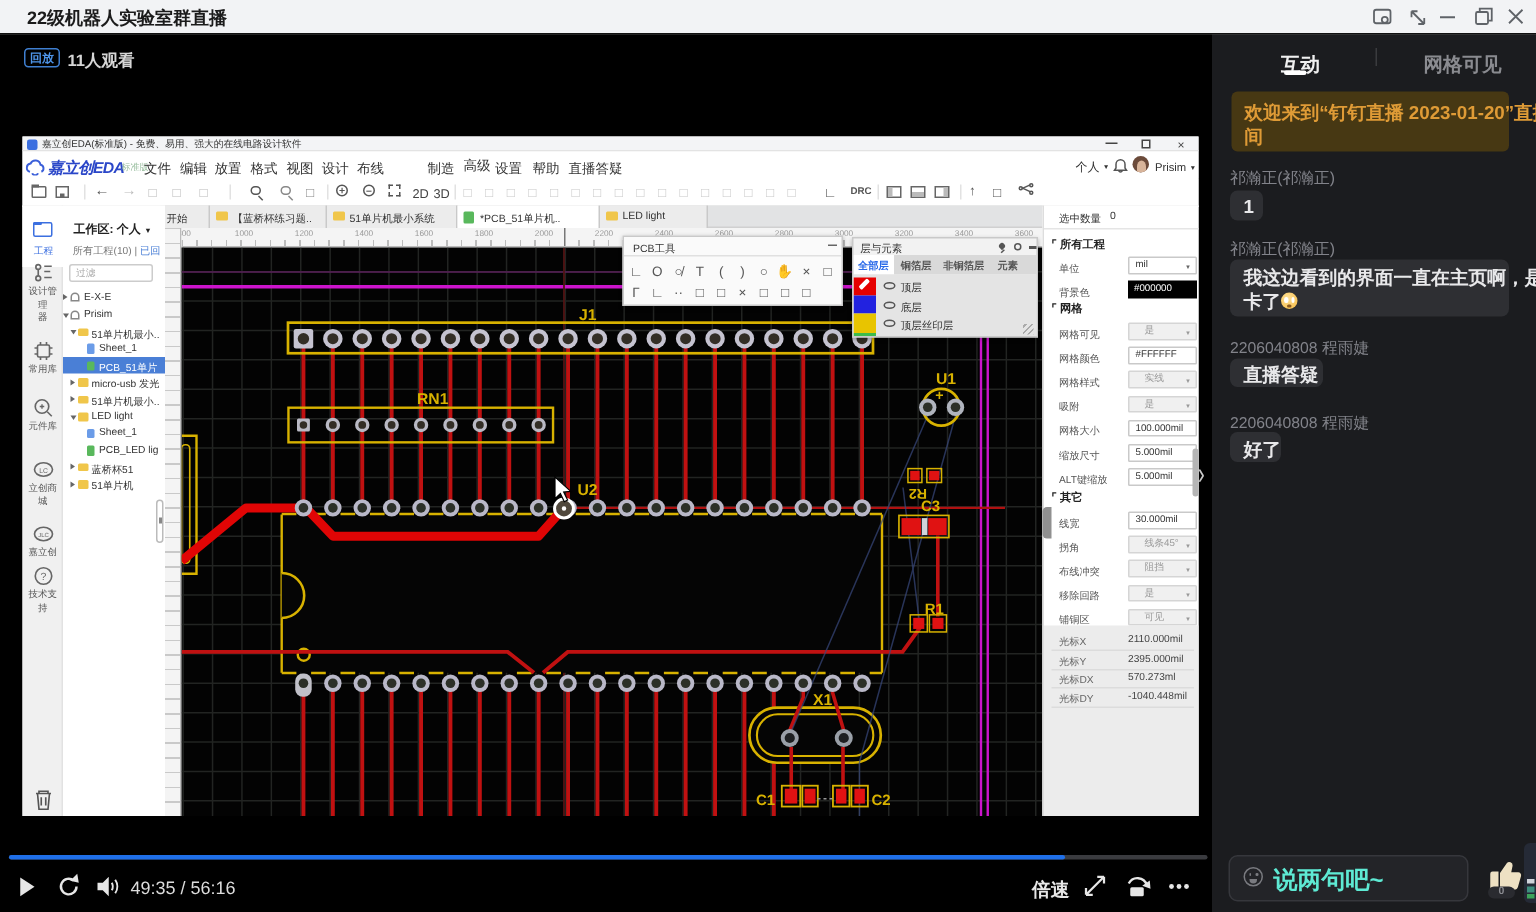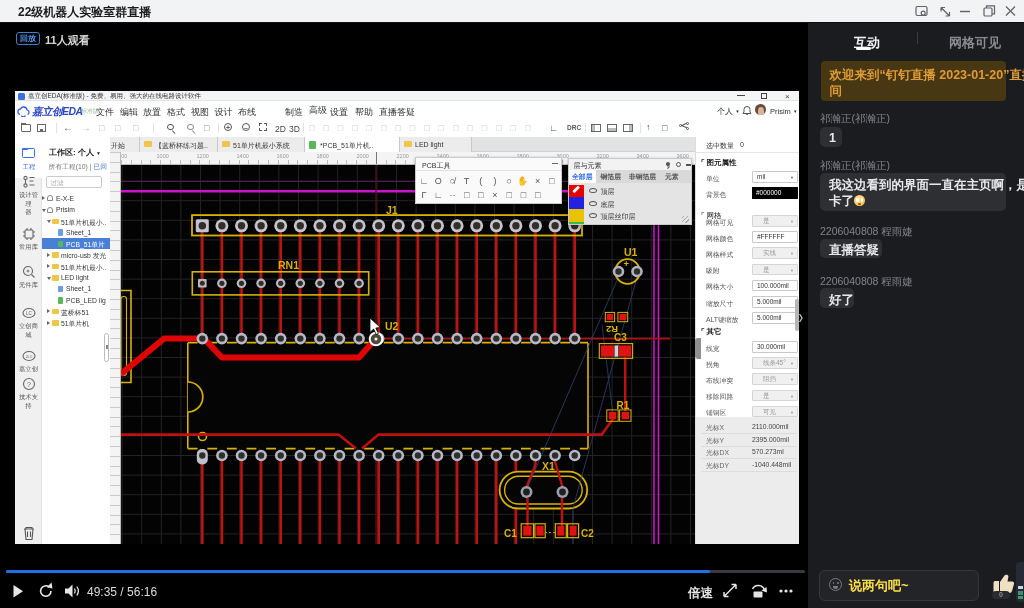--- a/index.html
+++ b/index.html
@@ -622,26 +622,26 @@
       <div class="ab" style="left:20px;top:53.6px;width:8px;height:5px;border:1px solid #555;border-radius:50%"></div>
       <div class="ab" style="left:32px;top:52.6px;font-size:7px;color:#333;white-space:nowrap">顶层丝印层</div>
       <div class="ab" style="left:3.5px;top:29px;width:8px;height:2.5px;background:#fff;transform:rotate(-45deg);border-radius:1px"></div>
       <div class="ab" style="left:0;top:62.4px;width:15.8px;height:4px;background:#3dbb4a"></div>
       <div class="ab" style="right:2px;bottom:1px;width:7px;height:7px;background-image:repeating-linear-gradient(-45deg,transparent 0,transparent 2px,#aaa 2px,#aaa 3px)"></div>
     </div>
     <div class="ab" style="left:680px;top:46px;width:104px;height:407px;background:#fff;border-left:1px solid #ddd;overflow:hidden">
       <div class="ab" style="left:10px;top:4px;font-size:7px;color:#333">选中数量</div>
       <div class="ab" style="left:44px;top:4px;font-size:7px;color:#333">0</div>
       <div class="ab" style="left:0;top:14.5px;width:104px;height:1px;background:#e5e5e5"></div>
-      <div class="ab" style="left:5px;top:20.5px;font-size:7.5px;color:#222;font-weight:bold">⌜ 图元属性</div>
+      <div class="ab" style="left:5px;top:20.5px;font-size:7.5px;color:#222;font-weight:bold">⌜ 所有工程</div>
       <div class="ab" style="left:10px;top:36.5px;font-size:6.8px;color:#555">单位</div>
       <div class="ab" style="left:56px;top:34px;width:46px;height:11.5px;background:#fff;border:1px solid #c9c9c9;border-radius:1px;color:#333;font-size:6.5px;line-height:10px;padding-left:4px">mil<span style="position:absolute;right:3px;top:1px;font-size:4px;color:#666">▼</span></div>
       <div class="ab" style="left:10px;top:52.7px;font-size:6.8px;color:#555">背景色</div>
       <div class="ab" style="left:56px;top:50.2px;width:46px;height:11.5px;background:#000;color:#fff;font-size:6.5px;line-height:11.5px;padding-left:4px">#000000</div>
-      <div class="ab" style="left:5px;top:74px;font-size:7.5px;color:#222;font-weight:normal">⌜ 网格</div>
+      <div class="ab" style="left:5px;top:64px;font-size:7.5px;color:#222;font-weight:bold">⌜ 网格</div>
       <div class="ab" style="left:10px;top:80.5px;font-size:6.8px;color:#555">网格可见</div>
       <div class="ab" style="left:56px;top:78px;width:46px;height:11.5px;background:#f0f0f0;border:1px solid #d5d5d5;border-radius:1px;color:#999;font-size:6.5px;line-height:10px;padding-left:10px">是<span style="position:absolute;right:3px;top:1px;font-size:4px;color:#999">▼</span></div>
       <div class="ab" style="left:10px;top:96.7px;font-size:6.8px;color:#555">网格颜色</div>
       <div class="ab" style="left:56px;top:94.2px;width:46px;height:11.5px;background:#fff;border:1px solid #c9c9c9;border-radius:1px;color:#333;font-size:6.5px;line-height:10px;padding-left:4px">#FFFFFF</div>
       <div class="ab" style="left:10px;top:112.9px;font-size:6.8px;color:#555">网格样式</div>
       <div class="ab" style="left:56px;top:110.4px;width:46px;height:11.5px;background:#f0f0f0;border:1px solid #d5d5d5;border-radius:1px;color:#999;font-size:6.5px;line-height:10px;padding-left:10px">实线<span style="position:absolute;right:3px;top:1px;font-size:4px;color:#999">▼</span></div>
       <div class="ab" style="left:10px;top:129.1px;font-size:6.8px;color:#555">吸附</div>
       <div class="ab" style="left:56px;top:126.6px;width:46px;height:11.5px;background:#f0f0f0;border:1px solid #d5d5d5;border-radius:1px;color:#999;font-size:6.5px;line-height:10px;padding-left:10px">是<span style="position:absolute;right:3px;top:1px;font-size:4px;color:#999">▼</span></div>
       <div class="ab" style="left:10px;top:145.3px;font-size:6.8px;color:#555">网格大小</div>
       <div class="ab" style="left:56px;top:142.8px;width:46px;height:11.5px;background:#fff;border:1px solid #c9c9c9;border-radius:1px;color:#333;font-size:6.5px;line-height:10px;padding-left:4px">100.000mil</div>
@@ -696,21 +696,21 @@
     <div class="ab" style="left:21px;top:219px;white-space:nowrap;font-size:12.5px;line-height:16px;color:#e8e8ea;font-weight:bold">直播答疑</div>
     <div class="ab" style="left:12px;top:251.5px;font-size:10.5px;color:#82838a">2206040808 程雨婕</div>
     <div class="ab" style="left:12px;top:265px;width:33.5px;height:19.5px;background:#2e2f33;border-radius:5px"></div>
     <div class="ab" style="left:21px;top:268.5px;white-space:nowrap;font-size:12.5px;line-height:16px;color:#e8e8ea;font-weight:bold">好了</div>
     <div class="ab" style="left:10.5px;top:546.5px;width:160px;height:31.5px;background:#232428;border:1px solid #36373c;border-radius:6px"></div>
     <div class="ab" style="left:21px;top:555px;width:13px;height:13px;border:1.3px solid #7a7b80;border-radius:50%">
       <div class="ab" style="left:2.5px;top:3px;width:1.8px;height:1.8px;background:#7a7b80;border-radius:50%"></div>
       <div class="ab" style="left:7px;top:3px;width:1.8px;height:1.8px;background:#7a7b80;border-radius:50%"></div>
       <div class="ab" style="left:2.8px;top:7px;width:5.6px;height:2.6px;border-radius:0 0 4px 4px;background:#7a7b80"></div>
     </div>
-    <div class="ab" style="left:41px;top:554px;font-size:13px;color:#fde047;font-weight:bold">说两句吧~</div>
+    <div class="ab" style="left:41px;top:554px;font-size:16px;color:#5eead4;font-weight:bold">说两句吧~</div>
     <svg class="ab" style="left:183px;top:547px" width="24" height="25" viewBox="0 0 24 25">
 <path d="M4 11 h4 v12 h-4 a1.5 1.5 0 0 1 -1.5 -1.5 v-9 a1.5 1.5 0 0 1 1.5-1.5 z M9 12 l4.5-6.5 a2.2 2.2 0 0 1 3.9 1.6 l-0.9 4.4 h4.6 a2 2 0 0 1 1.9 2.6 l-2 7 a2.6 2.6 0 0 1-2.5 1.9 h-9.5 z" fill="#eee1c3"></path>
 </svg>
     <div class="ab" style="left:184px;top:567.5px;width:18px;height:8.5px;background:#2a2b30;border-radius:4px;color:#8a8b90;font-size:7px;text-align:center;line-height:8.5px;font-weight:bold">0</div>
     <div class="ab" style="left:208px;top:539px;width:8px;height:40px;background:#252a36;border-radius:4px 0 0 4px">
       <div class="ab" style="left:1.5px;top:24px;width:5px;height:3px;background:#cfd3da"></div>
       <div class="ab" style="left:1.5px;top:29px;width:5px;height:3.5px;background:#3e8e7e"></div>
       <div class="ab" style="left:1.5px;top:34px;width:5px;height:3px;background:#3da35a"></div>
     </div>
   </div>

